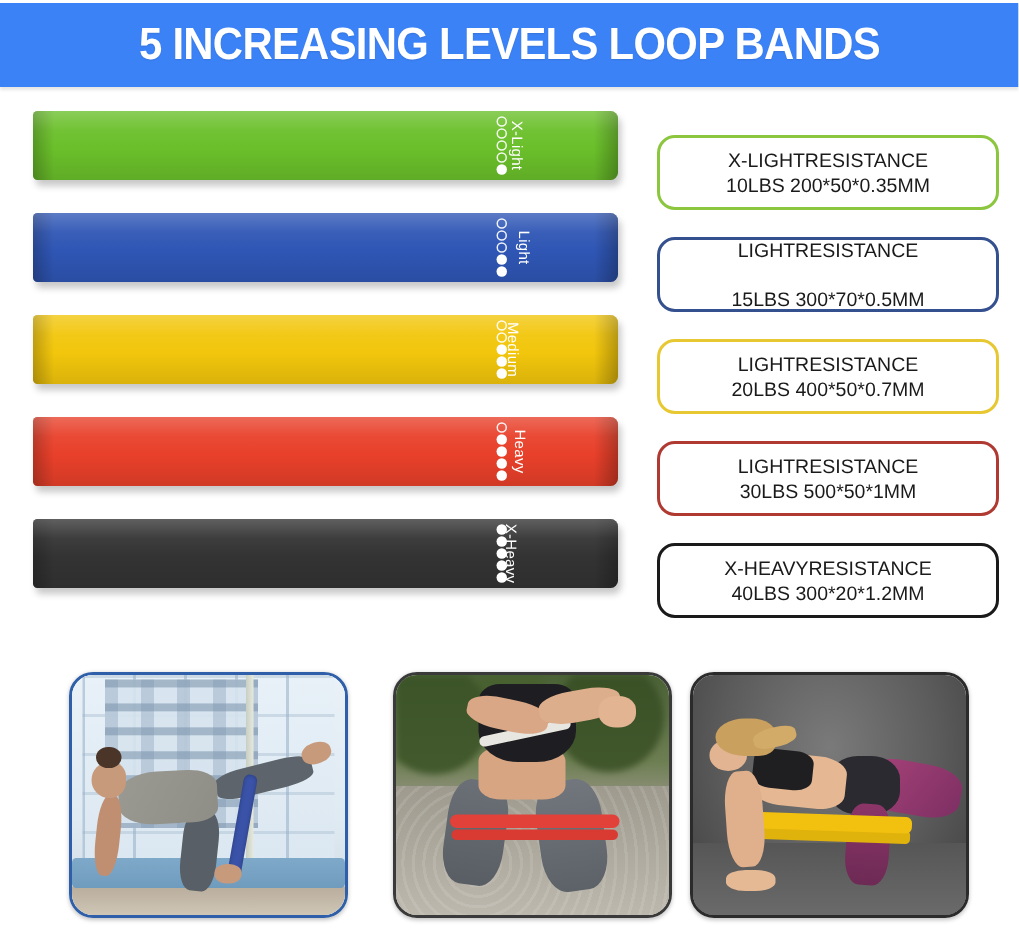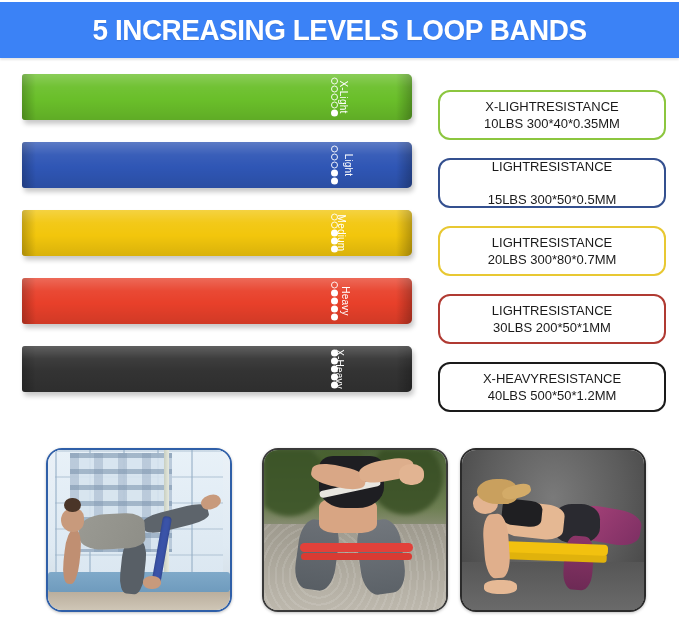--- a/index.html
+++ b/index.html
@@ -395,97 +395,97 @@
         <span class="dot filled"></span>
         <span class="dot empty"></span>
         <span class="dot empty"></span>
         <span class="dot empty"></span>
         <span class="dot empty"></span>
       </div>
       <div class="band-label">X-Light</div>
     </div>
     <div class="spec-box" style="border-color:#8cc63f;">
       <div class="spec-line">X-LIGHTRESISTANCE</div>
-      <div class="spec-line">10LBS 300*40*0.35MM</div>
+      <div class="spec-line">10LBS 200*50*0.35MM</div>
     </div>
   </div>
 
   <div class="band-row" style="top:68px;">
     <div class="band" style="background:#2f56b5;">
       <div class="band-left-edge"></div>
       <div class="band-right-edge"></div>
       <div class="band-marks">
         <span class="dot filled"></span>
         <span class="dot filled"></span>
         <span class="dot empty"></span>
         <span class="dot empty"></span>
         <span class="dot empty"></span>
       </div>
       <div class="band-label">Light</div>
     </div>
     <div class="spec-box" style="border-color:#34508f;gap:16px;">
       <div class="spec-line">LIGHTRESISTANCE</div>
-      <div class="spec-line">15LBS 300*50*0.5MM</div>
+      <div class="spec-line">15LBS 300*70*0.5MM</div>
     </div>
   </div>
 
   <div class="band-row" style="top:136px;">
     <div class="band" style="background:#f2c60c;">
       <div class="band-left-edge"></div>
       <div class="band-right-edge"></div>
       <div class="band-marks">
         <span class="dot filled"></span>
         <span class="dot filled"></span>
         <span class="dot filled"></span>
         <span class="dot empty"></span>
         <span class="dot empty"></span>
       </div>
       <div class="band-label">Medium</div>
     </div>
     <div class="spec-box" style="border-color:#e8c832;">
       <div class="spec-line">LIGHTRESISTANCE</div>
-      <div class="spec-line">20LBS 300*80*0.7MM</div>
+      <div class="spec-line">20LBS 400*50*0.7MM</div>
     </div>
   </div>
 
   <div class="band-row" style="top:204px;">
     <div class="band" style="background:#e8402a;">
       <div class="band-left-edge"></div>
       <div class="band-right-edge"></div>
       <div class="band-marks">
         <span class="dot filled"></span>
         <span class="dot filled"></span>
         <span class="dot filled"></span>
         <span class="dot filled"></span>
         <span class="dot empty"></span>
       </div>
       <div class="band-label">Heavy</div>
     </div>
     <div class="spec-box" style="border-color:#b03a32;">
       <div class="spec-line">LIGHTRESISTANCE</div>
-      <div class="spec-line">30LBS  200*50*1MM</div>
+      <div class="spec-line">30LBS  500*50*1MM</div>
     </div>
   </div>
 
   <div class="band-row" style="top:272px;">
     <div class="band" style="background:#333333;">
       <div class="band-left-edge"></div>
       <div class="band-right-edge"></div>
       <div class="band-marks">
         <span class="dot filled"></span>
         <span class="dot filled"></span>
         <span class="dot filled"></span>
         <span class="dot filled"></span>
         <span class="dot filled"></span>
       </div>
       <div class="band-label">X-Heavy</div>
     </div>
     <div class="spec-box" style="border-color:#1a1a1a;">
       <div class="spec-line">X-HEAVYRESISTANCE</div>
-      <div class="spec-line">40LBS 500*50*1.2MM</div>
+      <div class="spec-line">40LBS 300*20*1.2MM</div>
     </div>
   </div>
 
 </div>
 
 <div class="photos-row">
 
   <div class="photo p1">
     <div class="scene">
       <div class="bg"></div>

